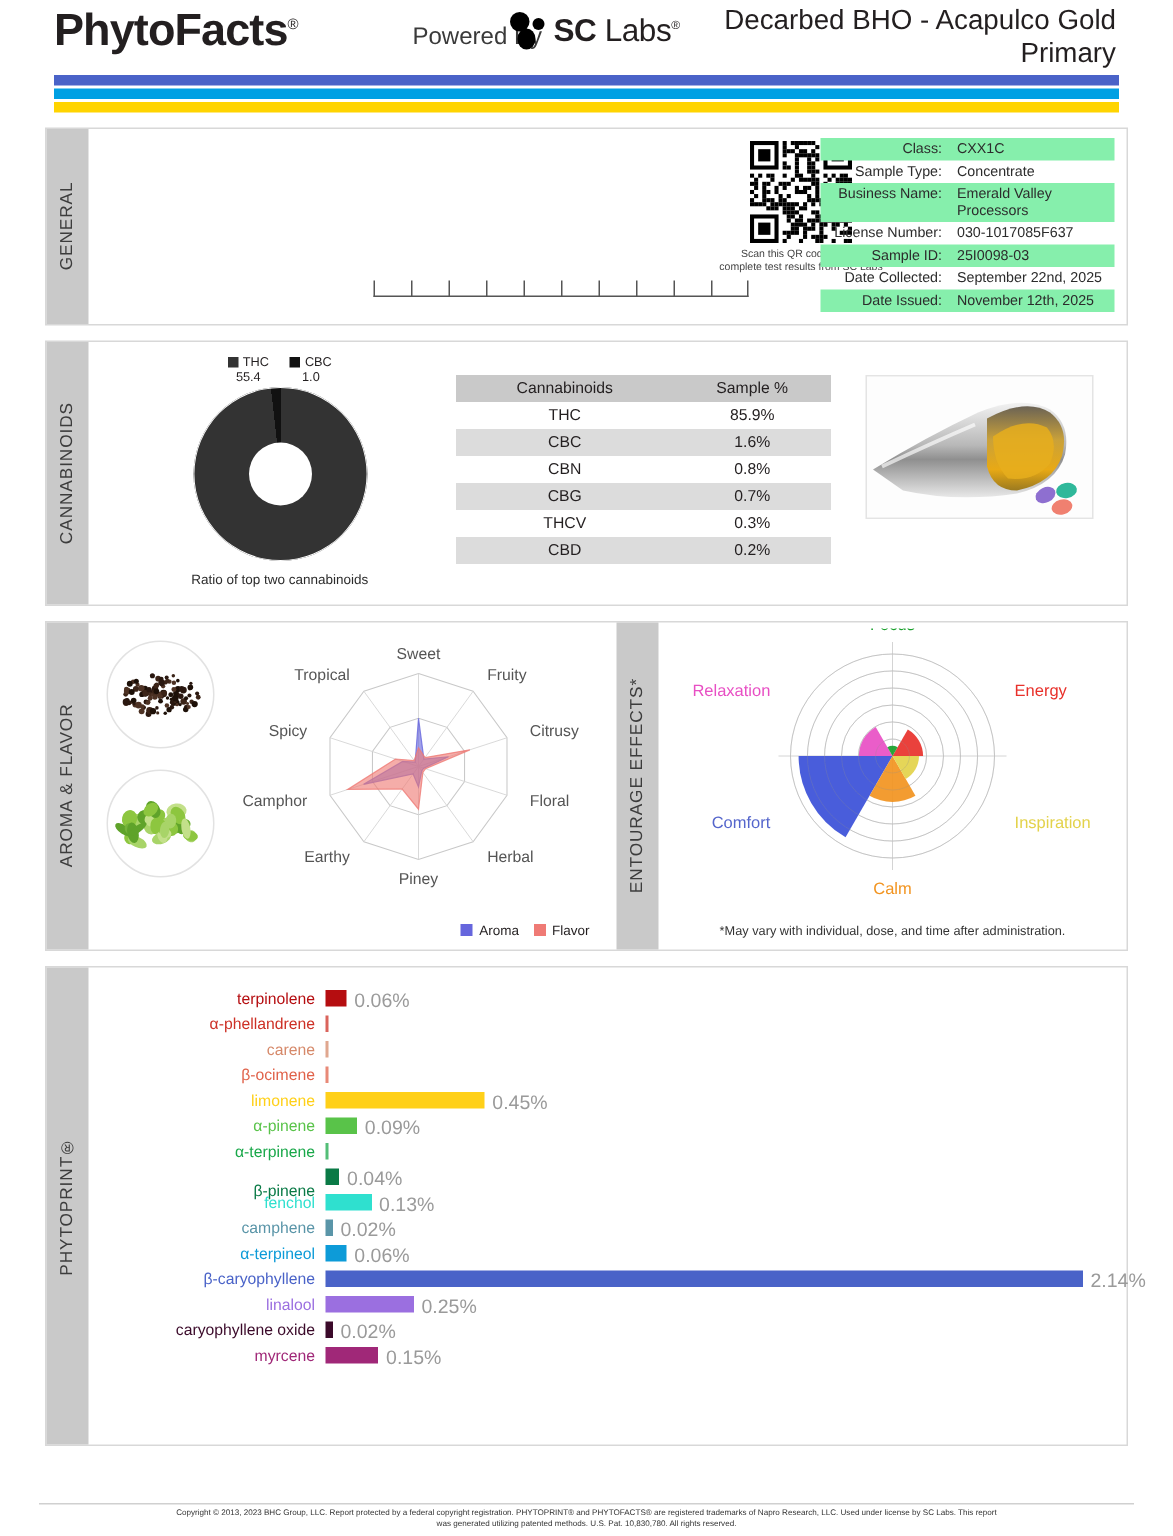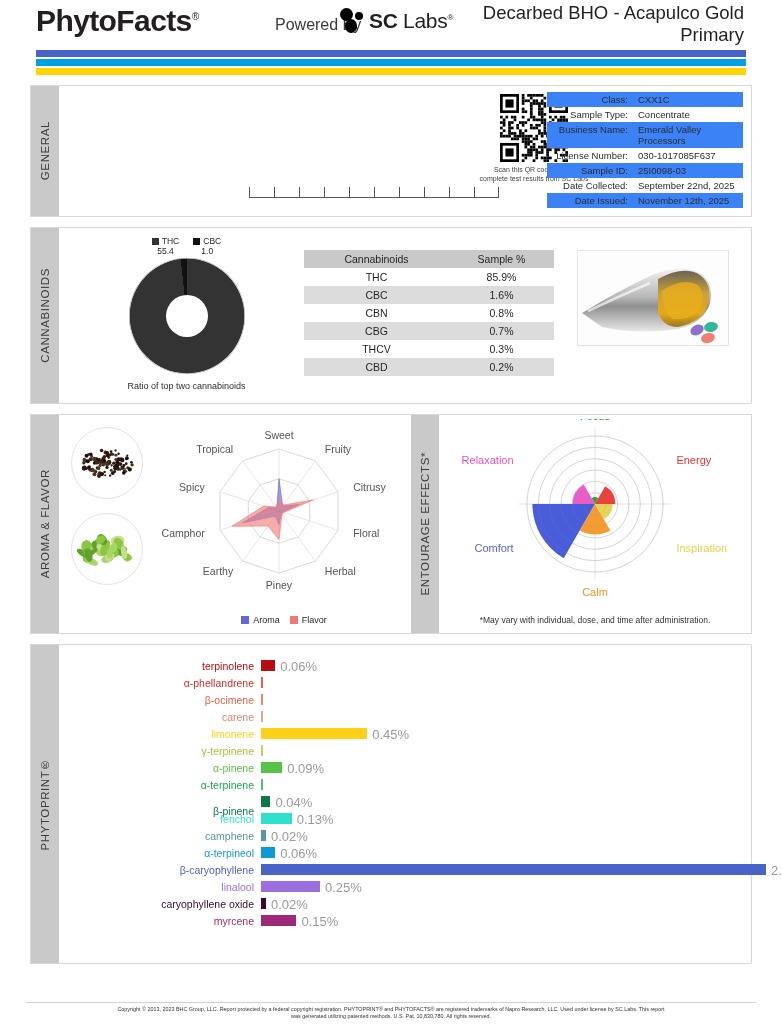--- a/index.html
+++ b/index.html
@@ -66,21 +66,21 @@
   .gen-track { flex:1 1 auto; height:21px; position:relative; }
   .gen-fill { height:21px; }
   .axis { position:absolute; left:190px; top:100px; width:250px; height:12px; }
   .axis .line { position:absolute; left:0; top:11px; width:100%; height:1px; background:#555; }
   .axis .tick { position:absolute; top:1px; width:1px; height:11px; background:#555; }
   .qr-block { position:absolute; left:420px; top:8px; width:110px; text-align:center; }
   .qr { width:68px; height:68px; margin:0 auto; }
   .qr-cap { font-size:7px; line-height:8.5px; color:#444; margin-top:4px; }
   .info-table { position:absolute; right:8px; top:6px; width:196px; font-size:9.5px; }
   .info-row { display:flex; }
-  .info-row.alt { background:#3b82f6; }
+  .info-row.alt { background:#86efac; }
   .info-k { width:86px; text-align:right; padding:2px 5px 2px 0; color:#2c2c2c; }
   .info-v { flex:1; padding:2px 0 2px 5px; color:#2c2c2c; }
 
   
   .cann-body { height:175px; position:relative; }
   .donut-wrap { position:absolute; left:20px; top:8px; width:215px; text-align:center; }
   .donut-legend { font-size:8.5px; display:flex; justify-content:center; gap:14px; margin-bottom:2px; }
   .dl { text-align:center; line-height:10px; }
   .dl .sw { display:inline-block; width:7px; height:7px; margin-right:3px; vertical-align:-1px; }
   .donut { width:116px; height:116px; margin:2px auto 0 auto; border-radius:50%; position:relative; }
@@ -93,31 +93,31 @@
   .cann-table .c1 { flex:1; text-align:center; padding:3px 0; }
   .cann-table .c2 { width:105px; text-align:center; padding:3px 0; }
   .sample-photo { position:absolute; right:22px; top:22px; width:152px; height:96px; border:1px solid #e4e4e4; overflow:hidden; background:#fdfdfd; }
 
   
   .af-body { height:218px; position:relative; display:flex; }
   .af-left { width:352px; position:relative; }
   .thumbs { position:absolute; left:12px; top:12px; width:88px; }
   .thumb { width:72px; height:72px; border-radius:50%; border:1px solid #e2e2e2; margin-bottom:14px; position:relative; overflow:hidden; background:#fff; }
   .radar-aroma { position:absolute; left:95px; top:8px; width:250px; height:180px; }
-  .af-legend { position:absolute; left:95px; bottom:8px; width:250px; text-align:center; font-size:9px; }
+  .af-legend { position:absolute; left:84px; bottom:8px; width:250px; text-align:right; font-size:9px; }
   .af-legend span.sw { display:inline-block; width:8px; height:8px; margin:0 4px 0 10px; vertical-align:-1px; }
   .ee-col { width:28px; background:#c9c9c9; display:flex; align-items:center; justify-content:center; }
   .ee-col span { writing-mode: vertical-rl; transform:rotate(180deg); font-size:11.5px; letter-spacing:0.6px; color:#3c3c3c; white-space:nowrap; }
   .af-right { flex:1; position:relative; }
   .radar-ee { position:absolute; left:50%; top:4px; transform:translateX(-50%); width:300px; height:180px; }
   .ee-note { position:absolute; bottom:8px; width:100%; text-align:center; font-size:8.5px; color:#333; }
 
   
   .pp-body { height:318px; position:relative; }
-  .terp-rows { position:absolute; left:0; top:12px; width:100%;padding-left:44px; }
+  .terp-rows { position:absolute; left:0; top:12px; width:100%; }
   .terp-row { display:flex; align-items:center; height:17px; }
   .terp-name { width:158px; text-align:right; font-size:10.5px; padding-right:7px; white-space:nowrap; }
   .terp-track { flex:1; position:relative; height:17px; }
   .terp-bar { position:absolute; left:0; top:3px; height:11px; min-width:2px; }
   .terp-val { position:absolute; top:2px; font-size:13px; color:#9a9a9a; white-space:nowrap; }
 
   
   .footer { position:absolute; left:0; right:0; bottom:4px; padding:0 26px; }
   .footer hr { border:0; border-top:1px solid #d0d0d0; margin:0 0 3px 0; }
   .footer p { margin:0; font-size:5.4px; line-height:7px; text-align:center; color:#333; }
@@ -761,42 +761,36 @@
                 <div class="terp-val" style="left: 19.2px;">0.06%</div>
               </div>
             </div>
             <div class="terp-row">
               <div class="terp-name" style="color: rgb(205, 48, 38);">α-phellandrene</div>
               <div class="terp-track">
                 <div class="terp-bar" style="width: 1.6px; background: rgb(205, 48, 38); opacity: 0.75;"></div>
               </div>
             </div>
             <div class="terp-row">
+              <div class="terp-name" style="color: rgb(214, 137, 106);">carene</div>
+              <div class="terp-track">
+                <div class="terp-bar" style="width: 1.6px; background: rgb(214, 137, 106); opacity: 0.75;"></div>
+              </div>
+            </div>
+            <div class="terp-row">
               <div class="terp-name" style="color: rgb(224, 98, 74);">β-ocimene</div>
               <div class="terp-track">
                 <div class="terp-bar" style="width: 1.6px; background: rgb(224, 98, 74); opacity: 0.75;"></div>
-              </div>
-            </div>
-            <div class="terp-row">
-              <div class="terp-name" style="color: rgb(214, 137, 106);">carene</div>
-              <div class="terp-track">
-                <div class="terp-bar" style="width: 1.6px; background: rgb(214, 137, 106); opacity: 0.75;"></div>
               </div>
             </div>
             <div class="terp-row">
               <div class="terp-name" style="color: rgb(255, 208, 25);">limonene</div>
               <div class="terp-track">
                 <div class="terp-bar" style="width: 106.2px; background: rgb(255, 208, 25);"></div>
                 <div class="terp-val" style="left: 111.2px;">0.45%</div>
-              </div>
-            </div>
-            <div class="terp-row">
-              <div class="terp-name" style="color: rgb(168, 194, 60);">γ-terpinene</div>
-              <div class="terp-track">
-                <div class="terp-bar" style="width: 1.6px; background: rgb(168, 194, 60); opacity: 0.75;"></div>
               </div>
             </div>
             <div class="terp-row">
               <div class="terp-name" style="color: rgb(89, 195, 73);">α-pinene</div>
               <div class="terp-track">
                 <div class="terp-bar" style="width: 21.2px; background: rgb(89, 195, 73);"></div>
                 <div class="terp-val" style="left: 26.2px;">0.09%</div>
               </div>
             </div>
             <div class="terp-row">

